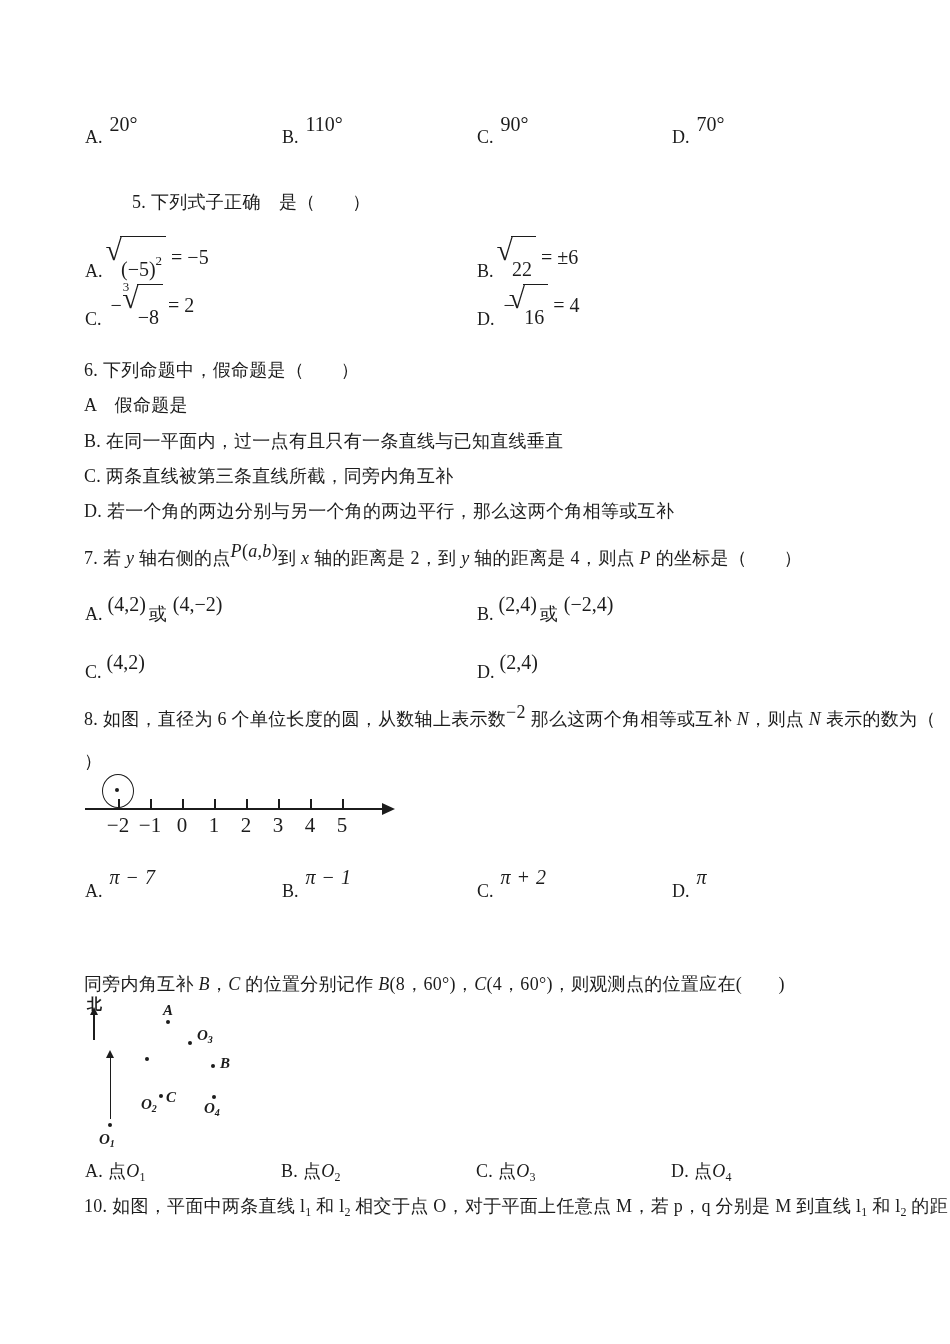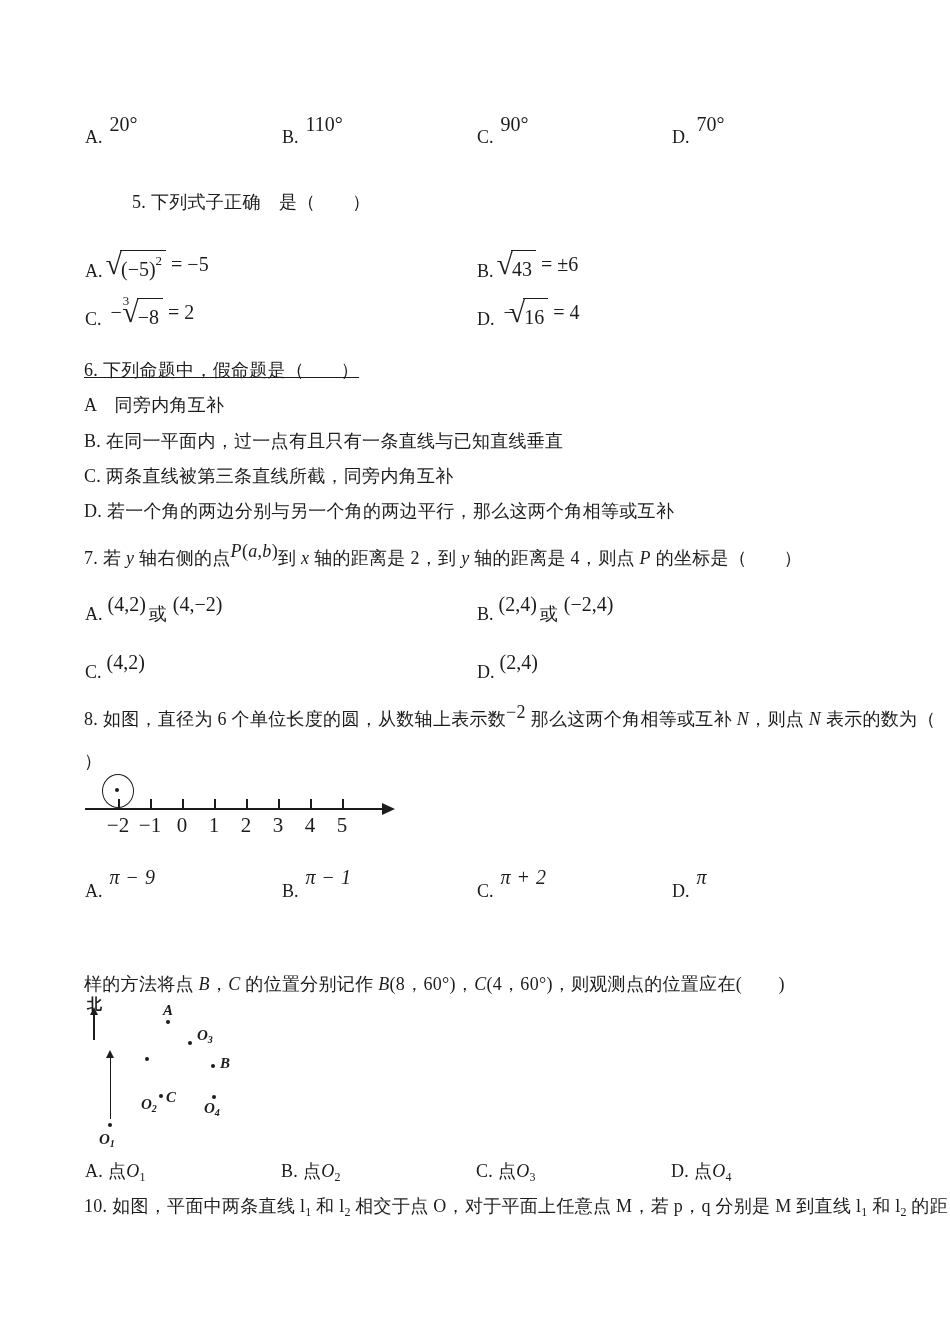--- a/index.html
+++ b/index.html
@@ -16,21 +16,21 @@
   .degval{font-size:20px;margin-left:7px;margin-bottom:12px;}
   .pival{font-size:20px;font-style:italic;margin-left:7px;margin-bottom:13px;letter-spacing:0.5px;}
   .pair{font-size:20px;margin:0 2px 9px 5px;}
   .conj{font-size:18px;margin:0 1px;line-height:22px;}
   
   .formula{display:inline-flex;align-items:center;margin-left:9px;margin-bottom:2px;}
   .pre{font-size:20px;margin-right:1px;}
   .root{display:inline-flex;align-items:flex-start;position:relative;top:1px;}
   .idx{font-size:13px;position:relative;margin:-5px -7px 0 0;z-index:2;}
   .rsym{font-size:30px;line-height:27px;font-family:"Liberation Serif","DejaVu Sans",serif;}
-  .rbar{border-top:1.7px solid currentColor;font-size:20px;line-height:24px;padding:1px 4px 0 1px;margin-left:-2px;}
+  .rbar{border-top:1.7px solid currentColor;font-size:20px;line-height:24px;padding:15px 4px 0 1px;margin-left:-2px;}
   .pow{font-size:13px;position:relative;top:-3px;}
   .rhs{font-size:20px;margin-left:5px;}
   
   .fig{position:absolute;}
   .nl-line{position:absolute;background:#1c1c1c;height:1.7px;}
   .nl-tick{position:absolute;width:1.6px;height:9px;background:#1c1c1c;}
   .nl-arrow{position:absolute;width:0;height:0;border-top:6px solid transparent;border-bottom:6px solid transparent;border-left:13px solid #1c1c1c;}
   .nl-circle{position:absolute;width:30px;height:32px;border:1.7px solid #1c1c1c;border-radius:50%;}
   .nl-dot{position:absolute;width:4px;height:4px;background:#1c1c1c;border-radius:50%;}
   .nl-lab{position:absolute;width:36px;text-align:center;font-size:21px;line-height:24px;}
@@ -78,21 +78,21 @@
       <span class="rhs">= −5</span>
     </span>
   </div>
   <div class="optrow" style="left:477px;top:236px;height:46px;">
     <span class="opt-letter">B.</span>
     <span class="formula">
       <span class="pre"></span>
       <span class="root">
           <sup class="idx"></sup>
           <span class="rsym">√</span>
-          <span class="rbar"><span>43</span><sup class="pow"></sup></span>
+          <span class="rbar"><span>22</span><sup class="pow"></sup></span>
         </span>
       <span class="rhs">= ±6</span>
     </span>
   </div>
   <div class="optrow" style="left:85px;top:284px;height:46px;">
     <span class="opt-letter">C.</span>
     <span class="formula">
       <span class="pre">−</span>
       <span class="root">
           <sup class="idx">3</sup>
@@ -108,22 +108,22 @@
       <span class="pre">−</span>
       <span class="root">
           <sup class="idx"></sup>
           <span class="rsym">√</span>
           <span class="rbar"><span>16</span><sup class="pow"></sup></span>
         </span>
       <span class="rhs">= 4</span>
     </span>
   </div>
 
-  <div class="line" style="left:84px;top:357px;text-decoration:underline;">6. 下列命题中，假命题是（　　）</div>
-  <div class="line" style="left:84px;top:392px;">A　同旁内角互补</div>
+  <div class="line" style="left:84px;top:357px;">6. 下列命题中，假命题是（　　）</div>
+  <div class="line" style="left:84px;top:392px;">A　假命题是</div>
   <div class="line" style="left:84px;top:428px;">B. 在同一平面内，过一点有且只有一条直线与已知直线垂直</div>
   <div class="line" style="left:84px;top:463px;">C. 两条直线被第三条直线所截，同旁内角互补</div>
   <div class="line" style="left:84px;top:498px;">D. 若一个角的两边分别与另一个角的两边平行，那么这两个角相等或互补</div>
 
   <div class="line" style="left:84px;top:545px;"><span class="seg">7. 若 </span><span class="seg it">y</span><span class="seg"> 轴右侧的点</span><span class="seg it raise">P</span><span class="seg raise">(</span><span class="seg it raise">a</span><span class="seg raise">,</span><span class="seg it raise">b</span><span class="seg raise">)</span><span class="seg">到 </span><span class="seg it">x</span><span class="seg"> 轴的距离是 2，到 </span><span class="seg it">y</span><span class="seg"> 轴的距离是 4，则点 </span><span class="seg it">P</span><span class="seg"> 的坐标是（　　）</span></div>
 
   <div class="optrow" style="left:85px;top:593px;height:32px;">
     <span class="opt-letter">A.</span>
     <span class="pair">(4,2)</span>
     <span class="conj">或</span>
@@ -165,36 +165,36 @@
     <span class="nl-lab" style="left:82px;top:50px;">0</span>
     <span class="nl-lab" style="left:114px;top:50px;">1</span>
     <span class="nl-lab" style="left:146px;top:50px;">2</span>
     <span class="nl-lab" style="left:178px;top:50px;">3</span>
     <span class="nl-lab" style="left:210px;top:50px;">4</span>
     <span class="nl-lab" style="left:242px;top:50px;">5</span>
   </div>
 
   <div class="optrow" style="left:85px;top:866px;height:36px;">
     <span class="opt-letter">A.</span>
-    <span class="pival">π − 9</span>
+    <span class="pival">π − 7</span>
   </div>
   <div class="optrow" style="left:282px;top:866px;height:36px;">
     <span class="opt-letter">B.</span>
     <span class="pival">π − 1</span>
   </div>
   <div class="optrow" style="left:477px;top:866px;height:36px;">
     <span class="opt-letter">C.</span>
     <span class="pival">π + 2</span>
   </div>
   <div class="optrow" style="left:672px;top:866px;height:36px;">
     <span class="opt-letter">D.</span>
     <span class="pival">π</span>
   </div>
 
-  <div class="line" style="left:84px;top:971px;"><span class="seg">样的方法将点 </span><span class="seg it">B</span><span class="seg">，</span><span class="seg it">C</span><span class="seg"> 的位置分别记作 </span><span class="seg it">B</span><span class="seg">(8，60°)，</span><span class="seg it">C</span><span class="seg">(4，60°)，则观测点的位置应在(　　)</span></div>
+  <div class="line" style="left:84px;top:971px;"><span class="seg">同旁内角互补 </span><span class="seg it">B</span><span class="seg">，</span><span class="seg it">C</span><span class="seg"> 的位置分别记作 </span><span class="seg it">B</span><span class="seg">(8，60°)，</span><span class="seg it">C</span><span class="seg">(4，60°)，则观测点的位置应在(　　)</span></div>
 
   <div class="fig" style="left:85px;top:993px;width:190px;height:160px;">
     <div class="map-north" style="left:2px;top:4px;">北</div>
     <div class="ahead-up" style="left:4.5px;top:14px;"></div>
     <div class="vline" style="left:8px;top:21px;height:26px;"></div>
     <div class="ahead-up" style="left:21px;top:57px;"></div>
     <div class="vline" style="left:24.5px;top:64px;height:62px;"></div>
 
     <div class="dot" style="left:81px;top:27px;"></div>
     <div class="plab" style="left:78px;top:10px;"><span>A</span><sub></sub></div>

